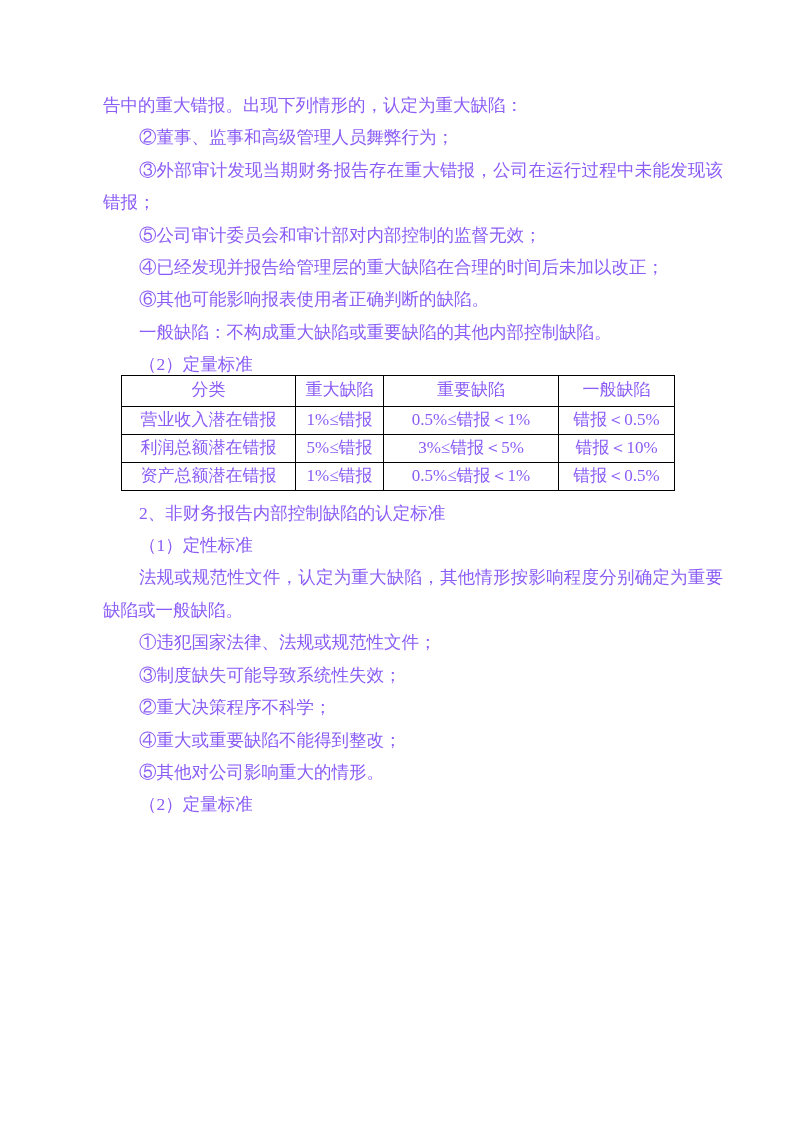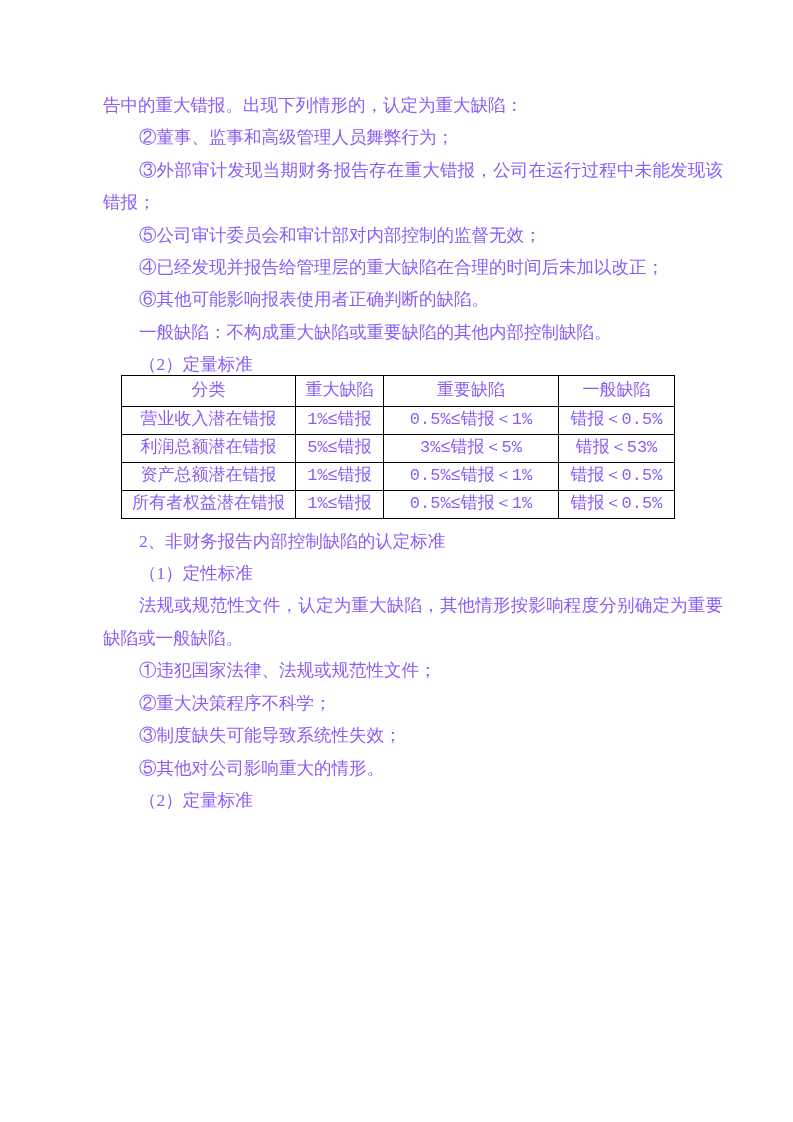--- a/index.html
+++ b/index.html
@@ -39,21 +39,21 @@
     text-align: center;
     vertical-align: middle;
     font-weight: normal;
     font-size: 17px;
     line-height: 1.2;
     padding: 0 2px;
     overflow: hidden;
     white-space: nowrap;
   }
   table.quant th { height: 30px; }
-  table.quant td { height: 27px; font-family: Liberation Mono, monospace; }
+  table.quant td { height: 27px; }
   col.c1 { width: 174px; }
   col.c2 { width: 88px; }
   col.c3 { width: 175px; }
   col.c4 { width: 116px; }
 </style>
 </head>
 <body>
 
 <div class="page">
 
@@ -83,39 +83,34 @@
     <tr>
       <td>营业收入潜在错报</td>
       <td>1%≤错报</td>
       <td>0.5%≤错报＜1%</td>
       <td>错报＜0.5%</td>
     </tr>
     <tr>
       <td>利润总额潜在错报</td>
       <td>5%≤错报</td>
       <td>3%≤错报＜5%</td>
-      <td>错报＜53%</td>
+      <td>错报＜10%</td>
     </tr>
     <tr>
       <td>资产总额潜在错报</td>
-      <td>1%≤错报</td>
-      <td>0.5%≤错报＜1%</td>
-      <td>错报＜0.5%</td>
-    </tr>
-    <tr>
-      <td>所有者权益潜在错报</td>
       <td>1%≤错报</td>
       <td>0.5%≤错报＜1%</td>
       <td>错报＜0.5%</td>
     </tr>
   </tbody>
     </table>
 
   <p class="para indent">2、非财务报告内部控制缺陷的认定标准</p>
   <p class="para indent">（1）定性标准</p>
   <p class="para indent">法规或规范性文件，认定为重大缺陷，其他情形按影响程度分别确定为重要缺陷或一般缺陷。</p>
   <p class="para indent">①违犯国家法律、法规或规范性文件；</p>
+  <p class="para indent">③制度缺失可能导致系统性失效；</p>
   <p class="para indent">②重大决策程序不科学；</p>
-  <p class="para indent">③制度缺失可能导致系统性失效；</p>
+  <p class="para indent">④重大或重要缺陷不能得到整改；</p>
   <p class="para indent">⑤其他对公司影响重大的情形。</p>
   <p class="para indent">（2）定量标准</p>
 
 </div>
 
 </body></html>

